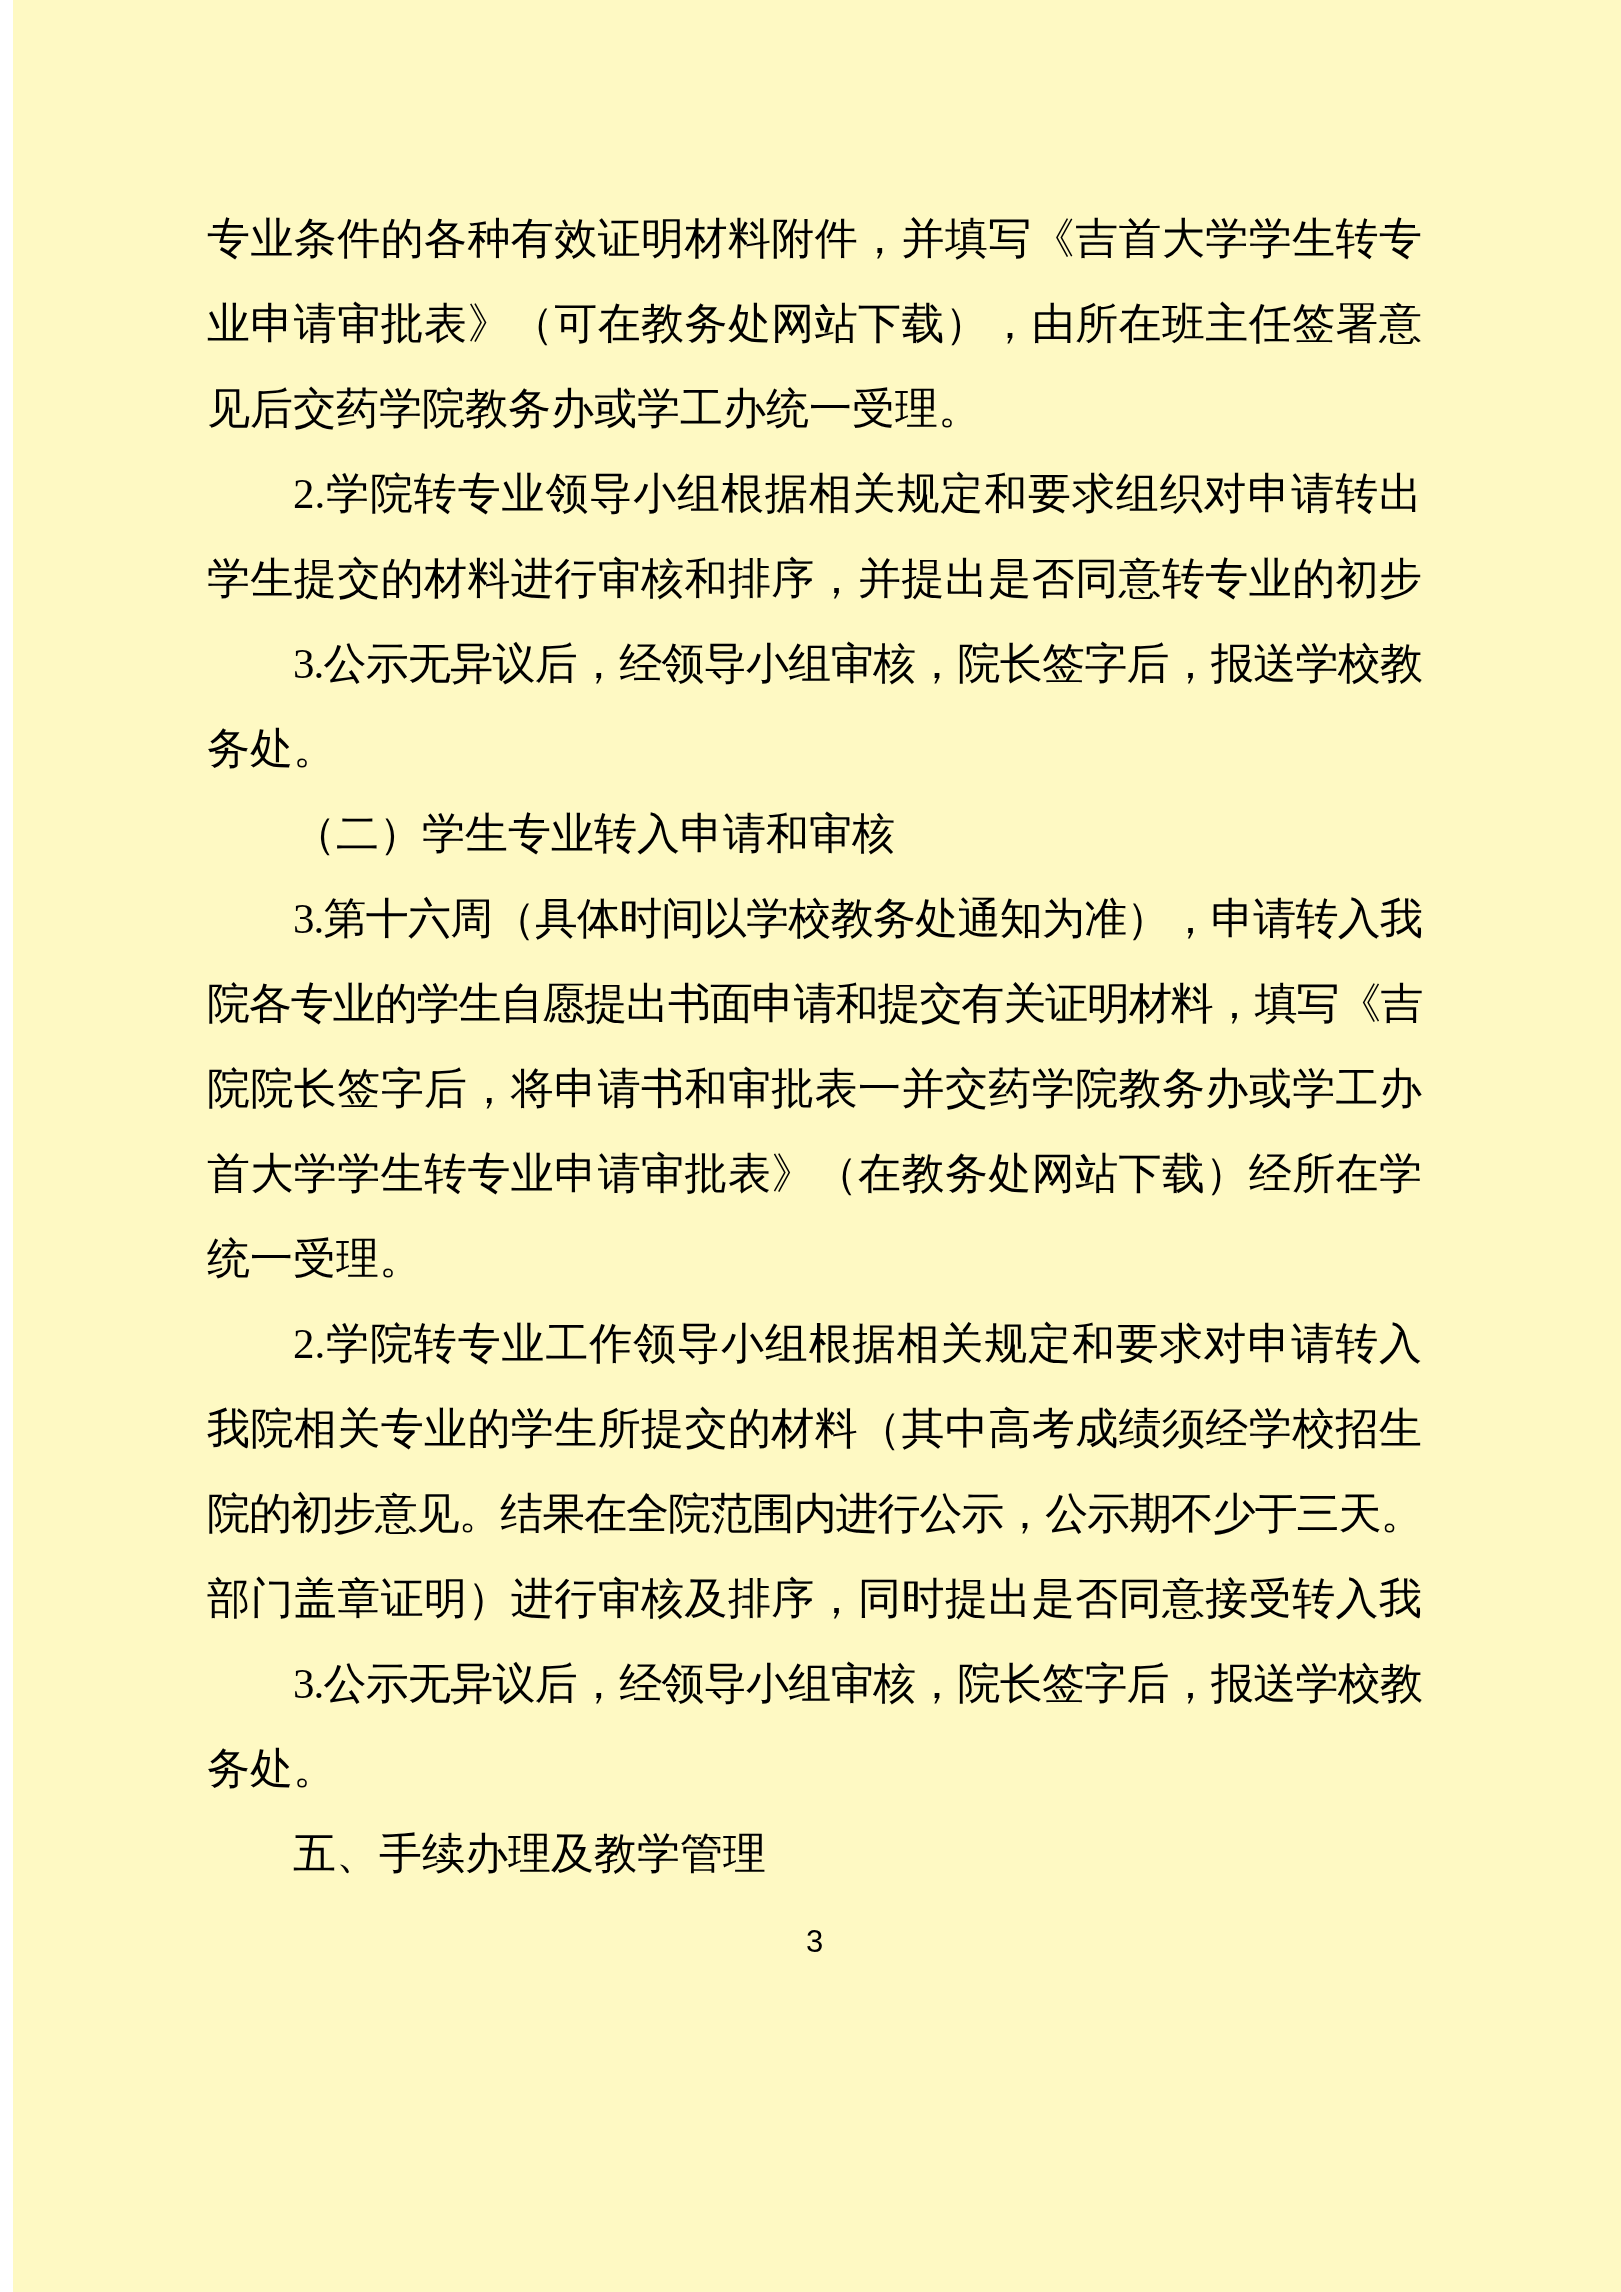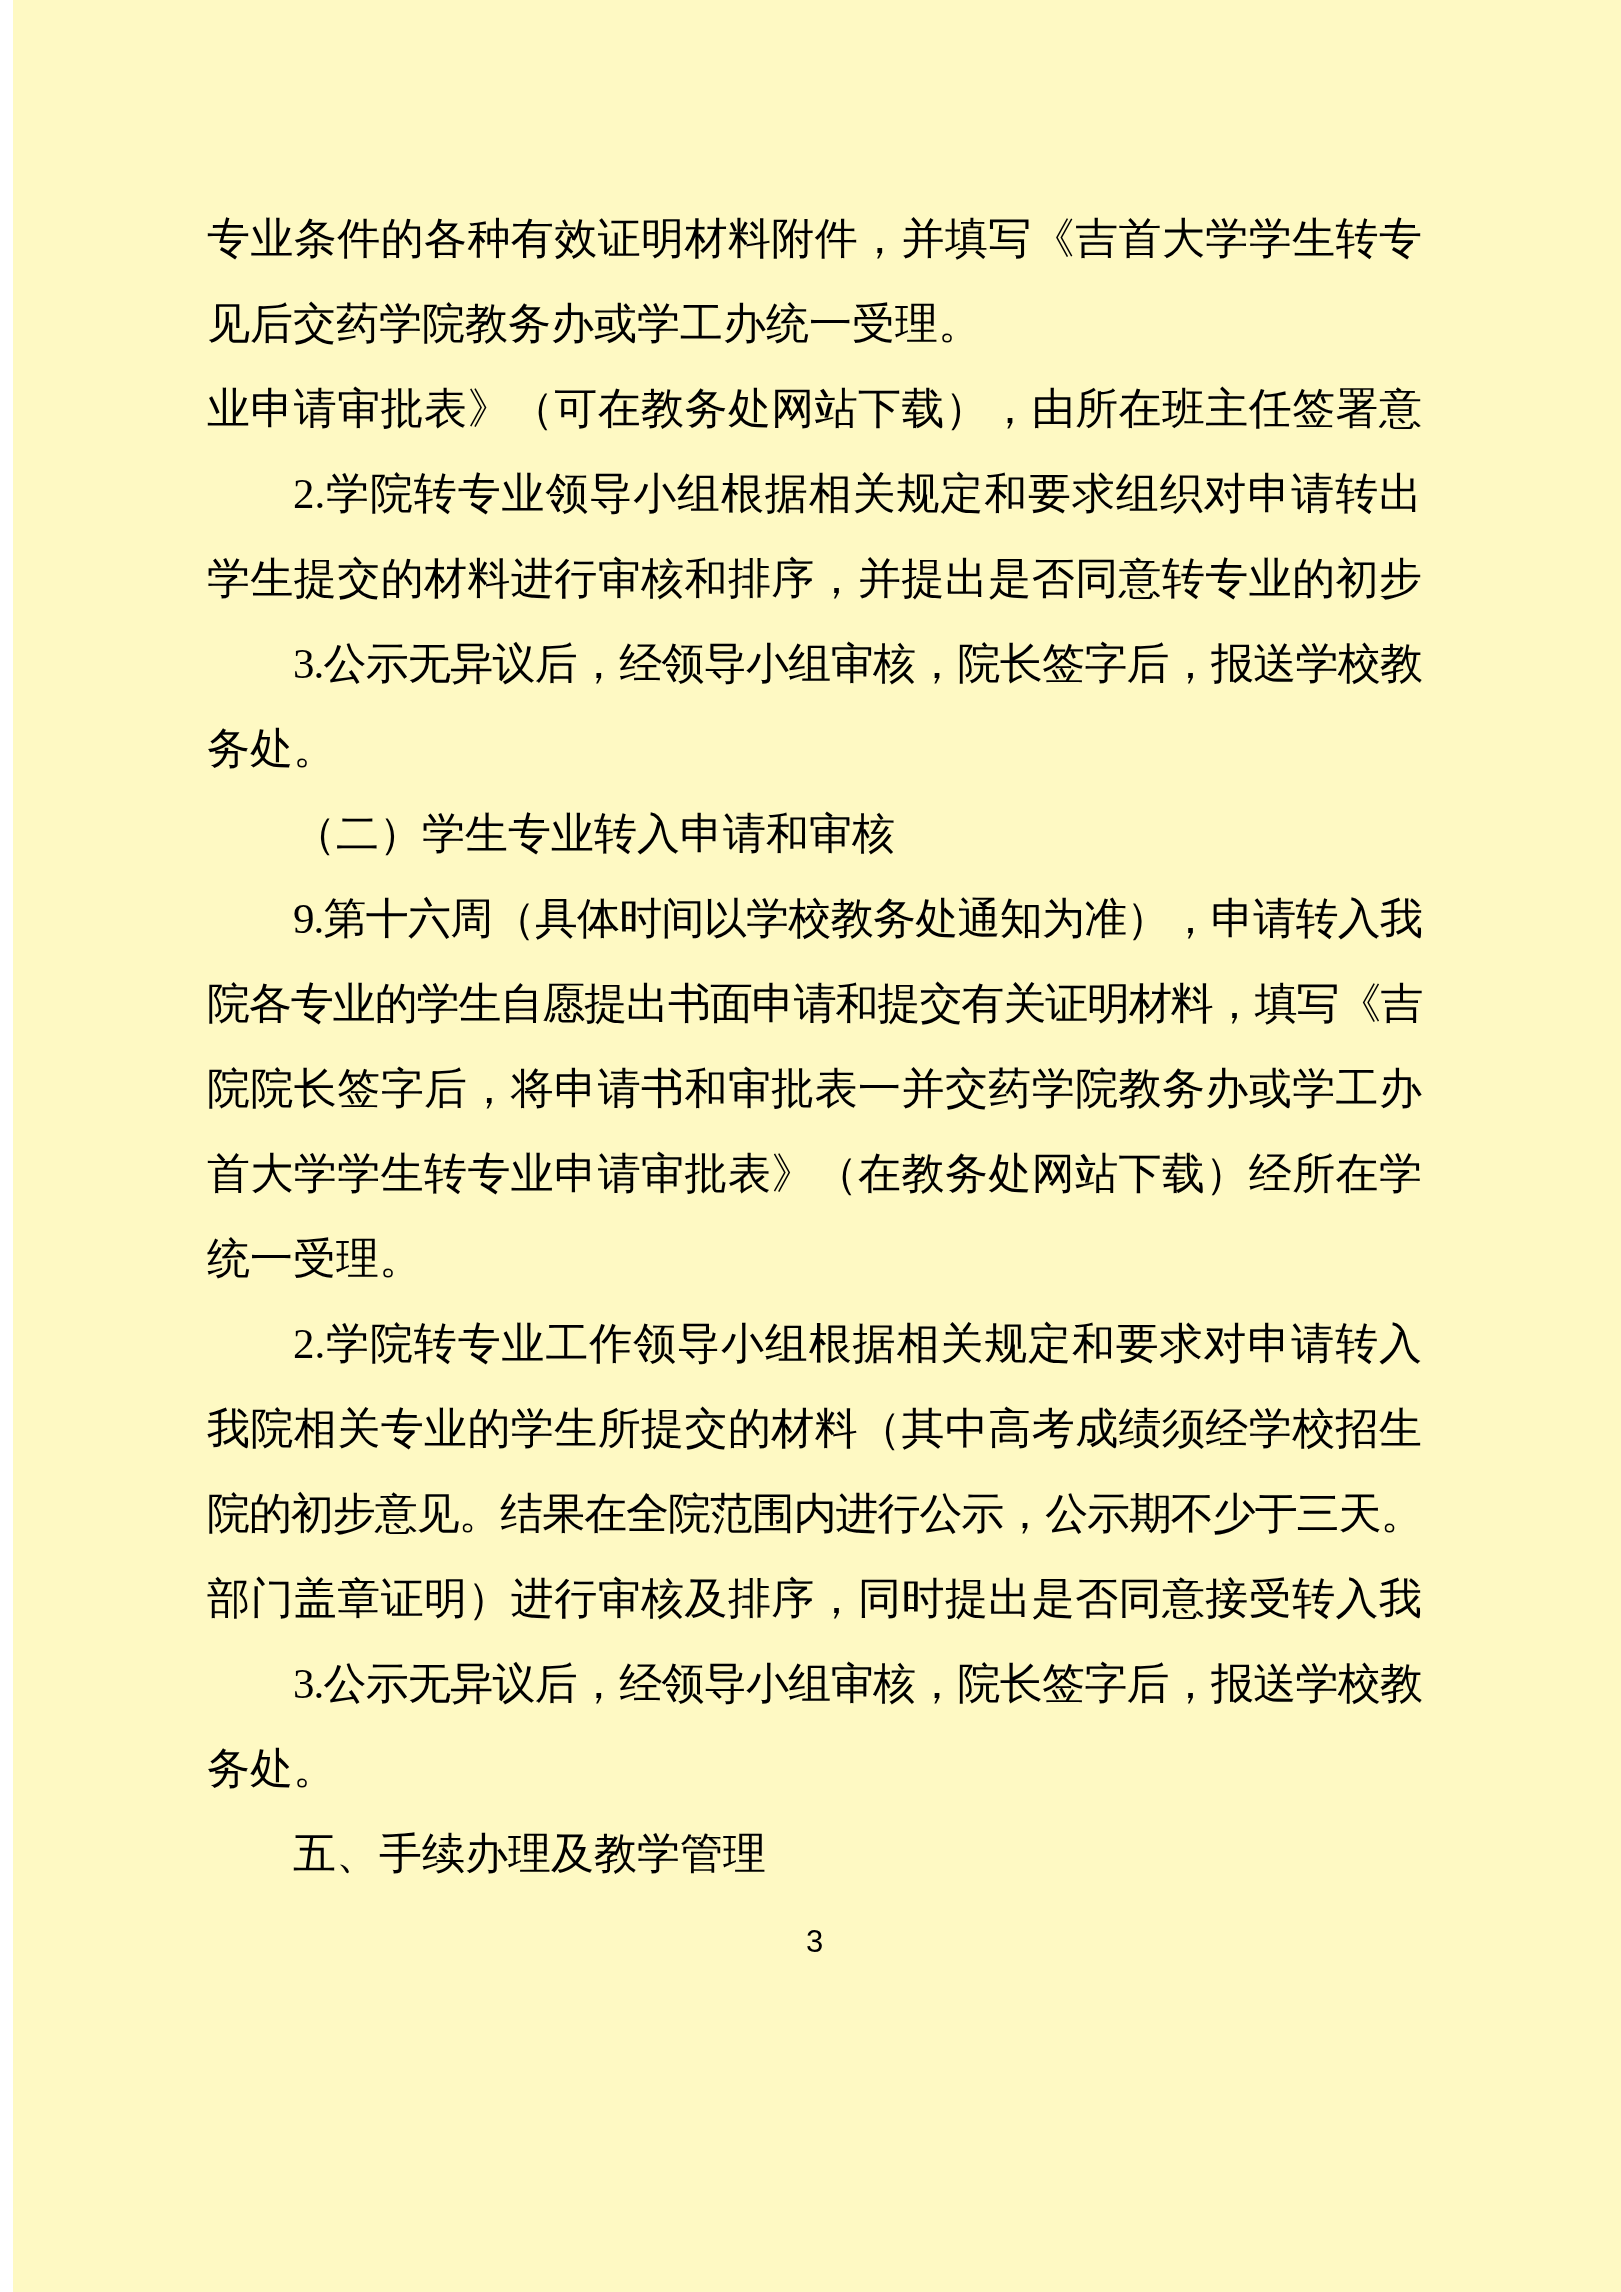--- a/index.html
+++ b/index.html
@@ -51,28 +51,28 @@
     font-size: 31px;
     line-height: 43px;
     font-family: "Liberation Sans", "DejaVu Sans", sans-serif;
   }
 </style>
 </head>
 <body>
 
 <div class="page">
   <div class="line fill">专业条件的各种有效证明材料附件，并填写《吉首大学学生转专</div>
+  <div class="line fill">业申请审批表》（可在教务处网站下载），由所在班主任签署意</div>
   <div class="line">见后交药学院教务办或学工办统一受理。</div>
-  <div class="line fill">业申请审批表》（可在教务处网站下载），由所在班主任签署意</div>
   <div class="line fill indent">2.学院转专业领导小组根据相关规定和要求组织对申请转出</div>
   <div class="line fill">学生提交的材料进行审核和排序，并提出是否同意转专业的初步</div>
   <div class="line fill indent t1">3.公示无异议后，经领导小组审核，院长签字后，报送学校教</div>
   <div class="line">务处。</div>
   <div class="line indent heading">（二）学生专业转入申请和审核</div>
-  <div class="line fill indent t1">9.第十六周（具体时间以学校教务处通知为准），申请转入我</div>
+  <div class="line fill indent t1">3.第十六周（具体时间以学校教务处通知为准），申请转入我</div>
   <div class="line fill t2">院各专业的学生自愿提出书面申请和提交有关证明材料，填写《吉</div>
   <div class="line fill">院院长签字后，将申请书和审批表一并交药学院教务办或学工办</div>
   <div class="line fill">首大学学生转专业申请审批表》（在教务处网站下载）经所在学</div>
   <div class="line">统一受理。</div>
   <div class="line fill indent">2.学院转专业工作领导小组根据相关规定和要求对申请转入</div>
   <div class="line fill">我院相关专业的学生所提交的材料（其中高考成绩须经学校招生</div>
   <div class="line fill t2">院的初步意见。结果在全院范围内进行公示，公示期不少于三天。</div>
   <div class="line fill">部门盖章证明）进行审核及排序，同时提出是否同意接受转入我</div>
   <div class="line fill indent t1">3.公示无异议后，经领导小组审核，院长签字后，报送学校教</div>
   <div class="line">务处。</div>

